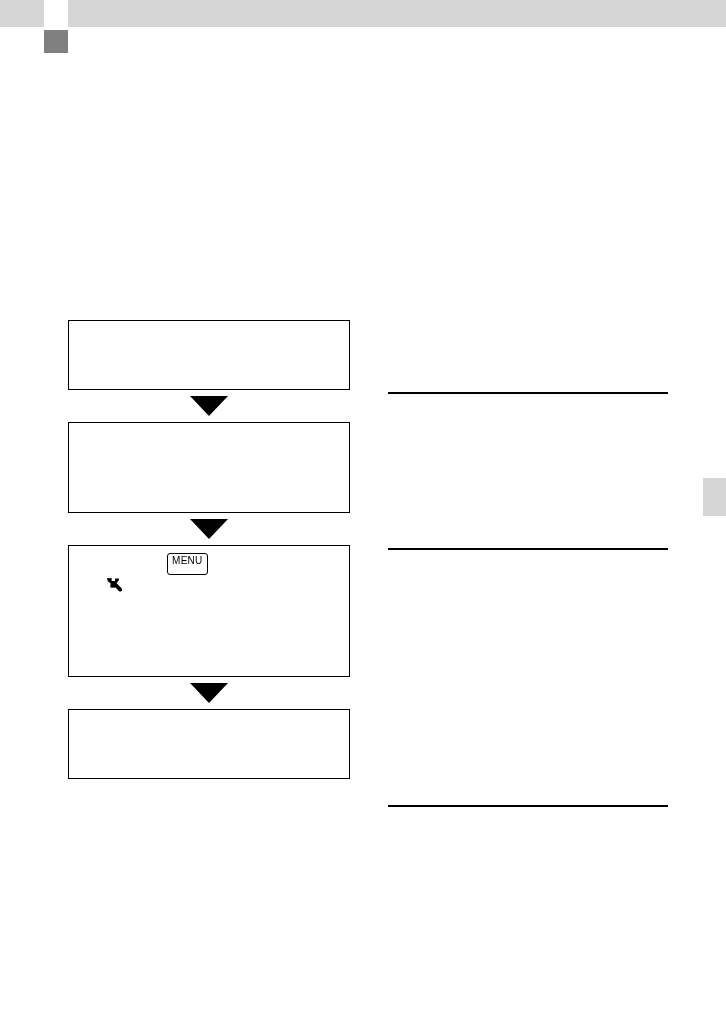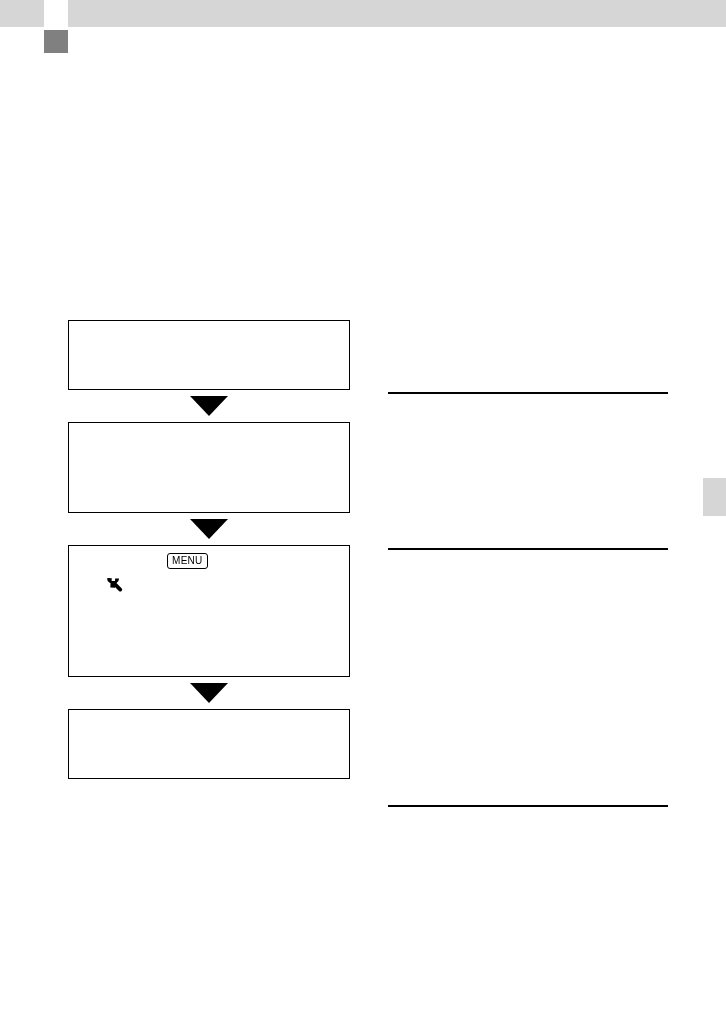--- a/index.html
+++ b/index.html
@@ -128,21 +128,21 @@
   }
 
   
   .menu-key {
     position: absolute;
     left: 98px;
     top: 7px;
     box-sizing: border-box;
     border: 1.3px solid #000000;
     border-radius: 3px;
-    padding: 1px 4px 2px 4px;
+    padding: 1px 4px 8px 4px;
     font-size: 10px;
     line-height: 11px;
     letter-spacing: 0.3px;
     color: #000000;
     background: #ffffff;
   }
 
   
   .wrench-icon {
     position: absolute;

